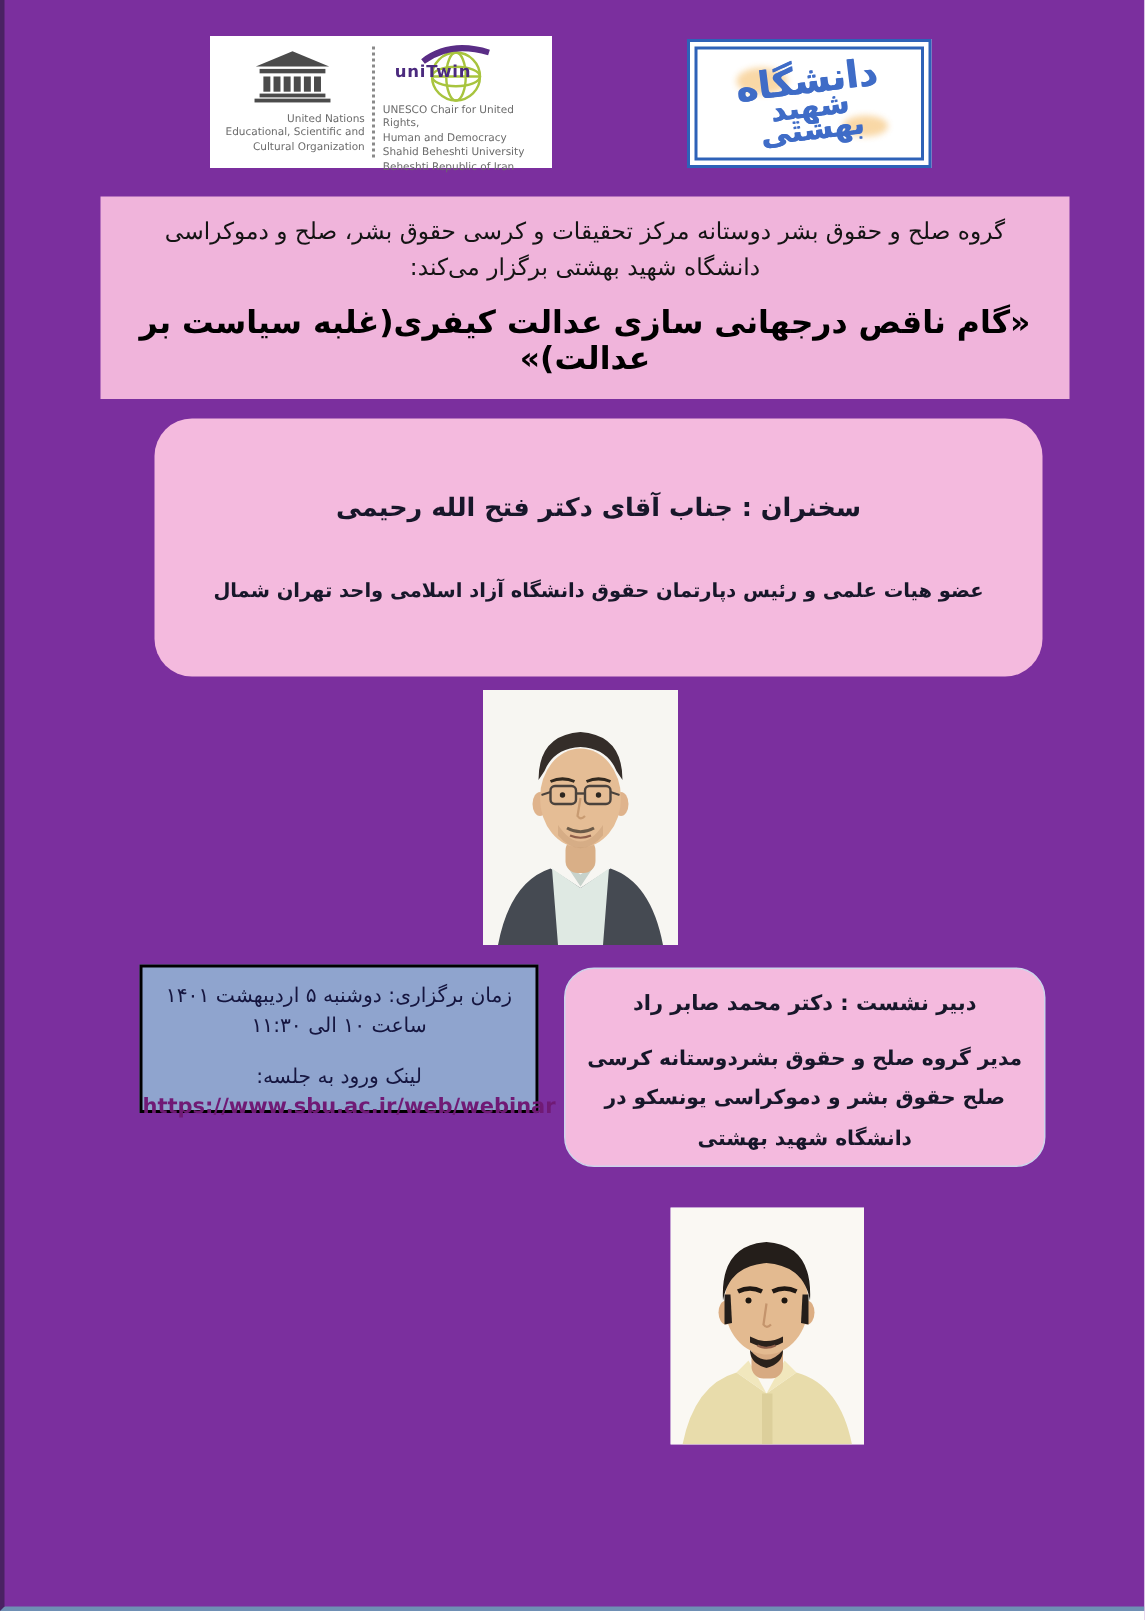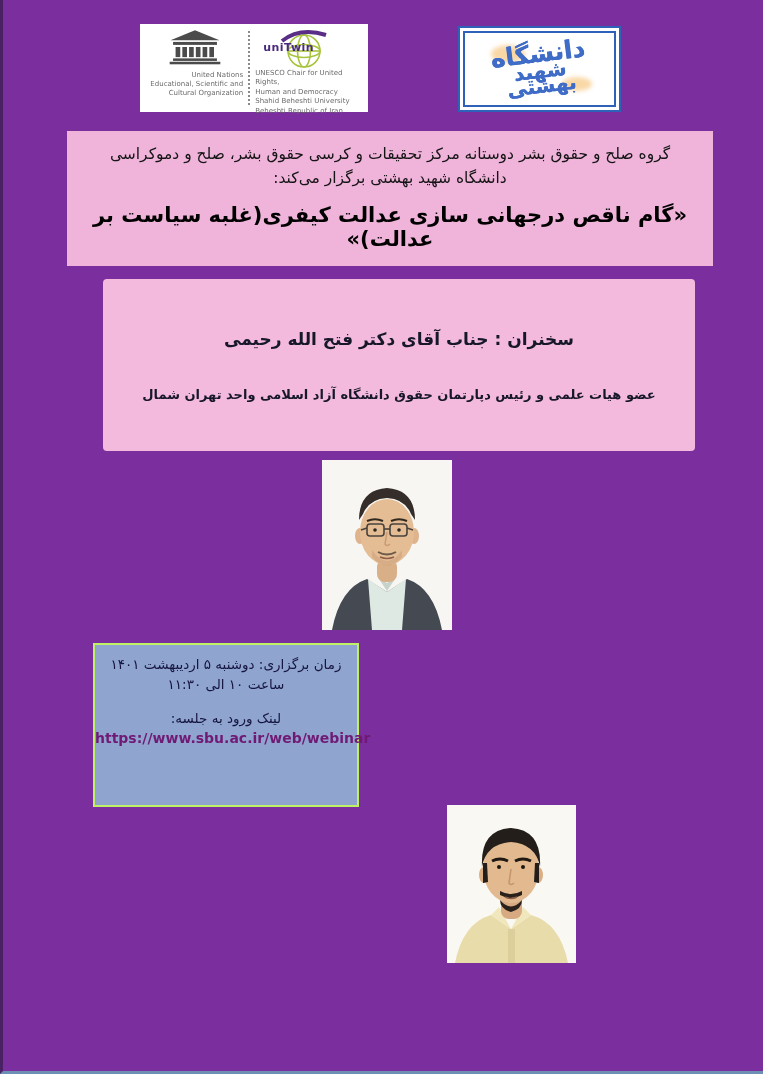--- a/index.html
+++ b/index.html
@@ -5,21 +5,21 @@
   * { margin:0; padding:0; box-sizing:border-box; }
   html,body { background:#ffffff; }
   body { font-family:"DejaVu Sans", sans-serif; }
   .stage { position:relative; width:763px; height:1080px; margin:0 auto; background:#ffffff; overflow:hidden; }
   .poster { position:absolute; left:0; top:0; width:763px; height:1074px;
             background:#7b2f9e; border-left:3px solid #4a2263; border-bottom:3px solid #6e8fb4; }
 
   
   .unesco-box { position:absolute; left:137px; top:24px; width:228px; height:88px;
                 background:#ffffff; display:flex; align-items:stretch; padding:5px 6px; }
-  .unesco-left { width:45%; display:flex; flex-direction:column; align-items:center; justify-content:flex-start; }
+  .unesco-left { width:45%; display:flex; flex-direction:column; align-items:center; justify-content:center; }
   .org-text { margin-top:2px; font-size:7px; color:#6b6b6b; text-align:right; line-height:1.3; width:100%; }
   .logo-divider { border-left:2px dotted #8a8a8a; margin:2px 5px; }
   .unitwin-right { flex:1; display:flex; flex-direction:column; position:relative; }
   .unitwin-globe { position:relative; height:40px;text-align:center; }
   .unitwin-label { position:absolute; left:8px; top:12px; font-size:11px; font-weight:bold;
                    color:#4b2a7e; letter-spacing:0.5px; }
   .chair-text { font-size:7px; color:#6b6b6b; text-align:left; line-height:1.35; }
 
   .sbu-box { position:absolute; left:455px; top:26px; width:163px; height:86px;
              background:#ffffff; border:2px solid #2e62b8; padding:3px; }
@@ -35,34 +35,34 @@
   .sbu-w3 { font-size:20px; display:block; margin-top:-3px; }
 
   
   .banner { position:absolute; left:64px; top:131px; width:646px; min-height:102px;
             background:#f0b4db; direction:rtl; text-align:center; padding:11px 18px 15px; }
   .banner-intro { font-size:15.5px; color:#141414; line-height:1.55; }
   .banner-title { font-size:21px; font-weight:bold; color:#000000; margin-top:13px; }
 
   
   .speaker-box { position:absolute; left:100px; top:279px; width:592px; height:172px;
-                 background:#f4bade; border-radius:4px; direction:rtl; text-align:center;
+                 background:#f4bade; border-radius:25px; direction:rtl; text-align:center;
                  display:flex; flex-direction:column; justify-content:center; gap:38px; padding:0 26px; }
   .speaker-line1 { font-size:17px; font-weight:bold; color:#17172a; }
   .speaker-line2 { font-size:13px; font-weight:bold; color:#17172a; }
 
   
   .photo { position:absolute; background:#ffffff; overflow:hidden; }
   .photo svg { display:block; width:100%; height:100%; }
   .photo1 { left:319px; top:460px; width:130px; height:170px; }
   .photo2 { left:444px; top:805px; width:129px; height:158px; }
 
   
-  .session-box { position:absolute; left:90px; top:643px; width:266px; height:164px;
-                 background:#8fa4ce; border:2px solid #bef264; direction:rtl; text-align:center;
+  .session-box { position:absolute; left:90px; top:643px; width:266px; height:99px;
+                 background:#8fa4ce; border:2px solid #000000; direction:rtl; text-align:center;
                  color:#15153f; padding-top:9px; font-size:13.5px; line-height:1.5; }
   .session-link-label { margin-top:13px; }
   .session-url { direction:ltr; font-size:14px; font-weight:bold; color:#701a75; cursor:pointer; }
 
   
   .moderator-box { position:absolute; left:373px; top:645px; width:321px; height:133px;
                    background:#f4bade; border-radius:20px; border:1px solid #cdd4ea;
                    direction:rtl; text-align:center; padding:15px 12px 0; }
   .moderator-line1 { font-size:14px; font-weight:bold; color:#17172a; }
   .moderator-line2 { font-size:13.5px; font-weight:bold; color:#17172a; line-height:1.95; margin-top:16px; }
@@ -167,20 +167,24 @@
       </svg>
     </div>
 
     <div class="session-box">
       <div>زمان برگزاری: دوشنبه ۵ اردیبهشت ۱۴۰۱</div>
       <div>ساعت ۱۰ الی ۱۱:۳۰</div>
       <div class="session-link-label">لینک ورود به جلسه:</div>
       <div class="session-url">https://www.sbu.ac.ir/web/webinar</div>
     </div>
 
+    <div class="moderator-box">
+      <div class="moderator-line1">دبیر نشست : دکتر محمد صابر راد</div>
+      <div class="moderator-line2">مدیر گروه صلح و حقوق بشردوستانه کرسی صلح حقوق بشر و دموکراسی یونسکو در دانشگاه شهید بهشتی</div>
+    </div>
 
     <div class="photo photo2">
       <svg viewBox="0 0 129 158" preserveAspectRatio="none">
         <rect width="129" height="158" fill="#faf8f3"></rect>
         <path d="M8 158 Q16 118 44 110 L64 124 L84 110 Q113 118 121 158 Z" fill="#e8dcab"></path>
         <path d="M44 110 L64 124 L52 102 Z" fill="#f1e7bd"></path>
         <path d="M84 110 L64 124 L76 102 Z" fill="#f1e7bd"></path>
         <rect x="61" y="124" width="7" height="34" fill="#dccf9b"></rect>
         <rect x="54" y="90" width="21" height="24" rx="8" fill="#d7aa82"></rect>
         <ellipse cx="37" cy="70" rx="5" ry="8" fill="#dcae83"></ellipse>

